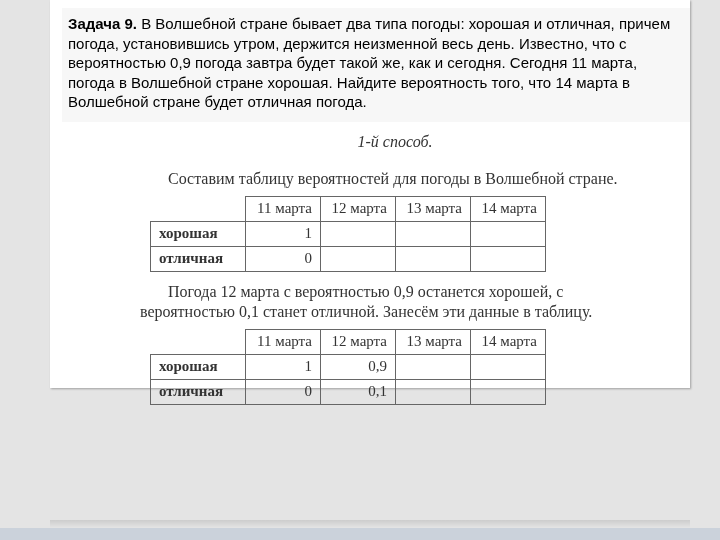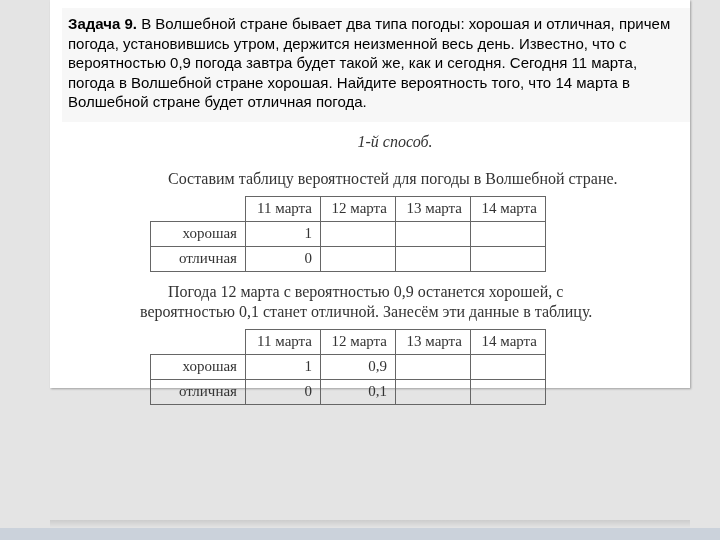--- a/index.html
+++ b/index.html
@@ -68,22 +68,23 @@
     border: 1px solid #666;
     padding: 2px 8px;
     font-family: "Times New Roman", serif;
     font-size: 15px;
     font-weight: normal;
     text-align: right;
     min-width: 58px;
     height: 20px;
   }
   table.wtable td.rowhead {
-    text-align: right;
+    text-align: left;
     min-width: 78px;
+    font-weight: bold;
   }
   table.wtable th.corner {
     border: none;
     background: transparent;
     min-width: 78px;
   }
   .footer-shadow {
     position: absolute;
     left: 50px;
     bottom: 12px;

